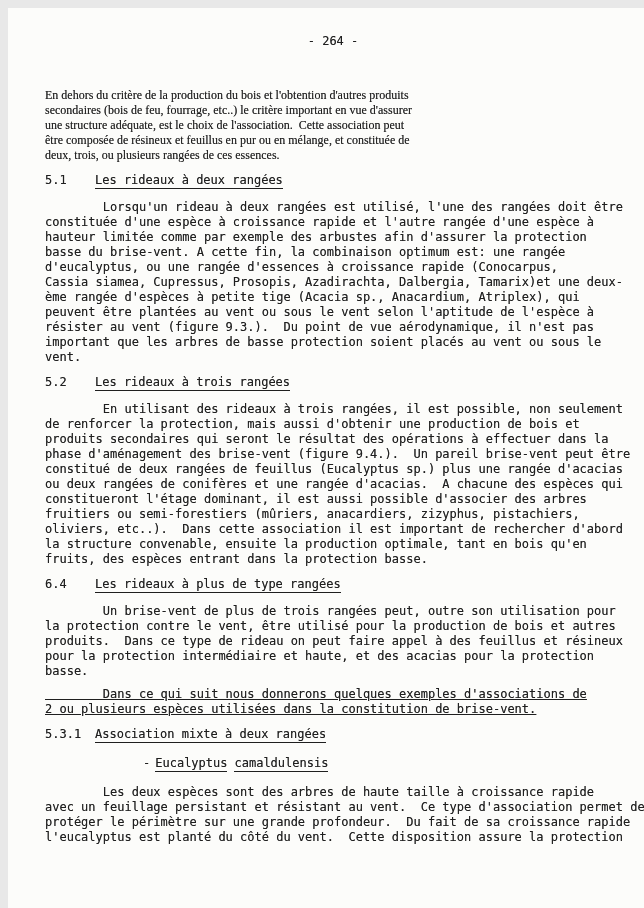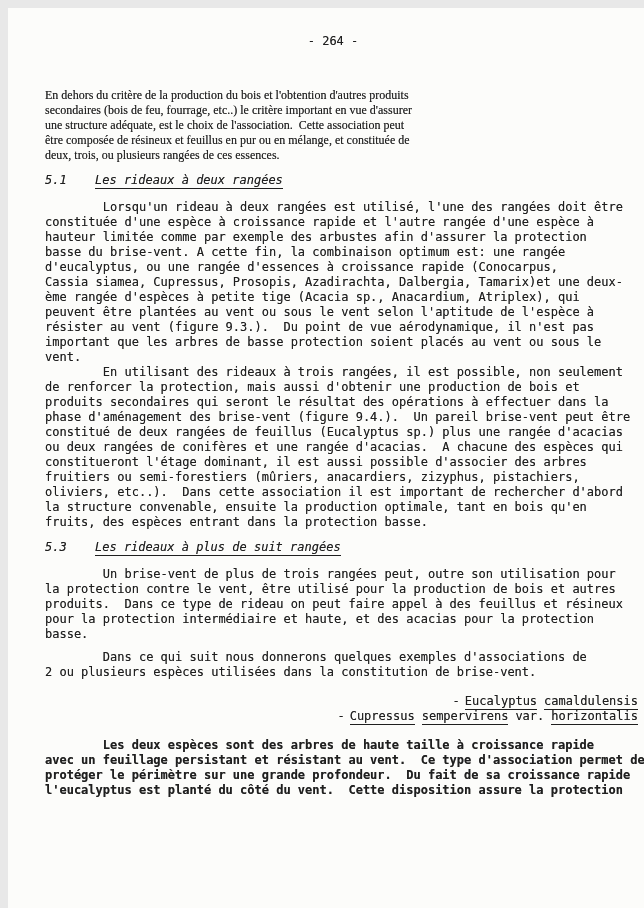--- a/index.html
+++ b/index.html
@@ -25,28 +25,27 @@
   .page-number {
     text-align: center;
     width: 576px;
     white-space: pre;
   }
   .para {
     white-space: pre;
     margin: 0;
   }
   .intro      { margin-top: 39px; font-family: Liberation Serif, serif; }
-  .after-gap  { margin-top: 8px;  }
+  .after-gap  { margin-top: 8px; text-decoration: underline;  }
   .bullets    { margin-top: 14px; }
-  .closing    { margin-top: 14px; font-weight: bold; }
+  .closing    { margin-top: 14px; }
   .heading {
     margin-top: 10px;
     margin-bottom: 12px;
     white-space: pre;
-    font-style: italic;
   }
   .hnum {
     display: inline-block;
     width: 50px;
   }
   .u, .htitle {
     border-bottom: 1.4px solid #1f1f1f;
     padding-bottom: 0.5px;
   }
   .subitem {
@@ -54,21 +53,20 @@
     margin-left: 53px;
     white-space: pre;
   }
   .inum {
     display: inline-block;
     width: 45px;
   }
   .species-row {
     margin-left: 98px;
     white-space: pre;
-    text-align: right;
   }
   .dash { margin-right: 5px; }
   .w    { margin-right: 7px; }
   .w:last-child { margin-right: 0; }
 </style>
 </head>
 <body>
 
 <div class="page">
 
@@ -87,49 +85,50 @@
 hauteur limitée comme par exemple des arbustes afin d'assurer la protection
 basse du brise-vent. A cette fin, la combinaison optimum est: une rangée
 d'eucalyptus, ou une rangée d'essences à croissance rapide (Conocarpus,
 Cassia siamea, Cupressus, Prosopis, Azadirachta, Dalbergia, Tamarix)et une deux-
 ème rangée d'espèces à petite tige (Acacia sp., Anacardium, Atriplex), qui
 peuvent être plantées au vent ou sous le vent selon l'aptitude de l'espèce à
 résister au vent (figure 9.3.).  Du point de vue aérodynamique, il n'est pas
 important que les arbres de basse protection soient placés au vent ou sous le
 vent.</div>
 
+  <div class="heading"><span class="hnum">5.2</span><span class="htitle">Les rideaux à trois rangées</span></div>
 
   <div class="para">        En utilisant des rideaux à trois rangées, il est possible, non seulement
 de renforcer la protection, mais aussi d'obtenir une production de bois et
 produits secondaires qui seront le résultat des opérations à effectuer dans la
 phase d'aménagement des brise-vent (figure 9.4.).  Un pareil brise-vent peut être
 constitué de deux rangées de feuillus (Eucalyptus sp.) plus une rangée d'acacias
 ou deux rangées de conifères et une rangée d'acacias.  A chacune des espèces qui
 constitueront l'étage dominant, il est aussi possible d'associer des arbres
 fruitiers ou semi-forestiers (mûriers, anacardiers, zizyphus, pistachiers,
 oliviers, etc..).  Dans cette association il est important de rechercher d'abord
 la structure convenable, ensuite la production optimale, tant en bois qu'en
 fruits, des espèces entrant dans la protection basse.</div>
 
-  <div class="heading"><span class="hnum">5.3</span><span class="htitle">Les rideaux à plus de suit rangées</span></div>
+  <div class="heading"><span class="hnum">6.4</span><span class="htitle">Les rideaux à plus de type rangées</span></div>
 
   <div class="para">        Un brise-vent de plus de trois rangées peut, outre son utilisation pour
 la protection contre le vent, être utilisé pour la production de bois et autres
 produits.  Dans ce type de rideau on peut faire appel à des feuillus et résineux
 pour la protection intermédiaire et haute, et des acacias pour la protection
 basse.</div>
 
   <div class="para after-gap">        Dans ce qui suit nous donnerons quelques exemples d'associations de
 2 ou plusieurs espèces utilisées dans la constitution de brise-vent.</div>
 
+  <div class="heading"><span class="hnum">5.3.1</span><span class="htitle">Association mixte à deux rangées</span></div>
 
 
   <div class="bullets">
     <div class="species-row"><span class="dash">-</span><span class="w u">Eucalyptus</span><span class="w u">camaldulensis</span></div>
-    <div class="species-row"><span class="dash">-</span><span class="w u">Cupressus</span><span class="w u">sempervirens</span><span class="w">var.</span><span class="w u">horizontalis</span></div>
   </div>
 
   <div class="para closing">        Les deux espèces sont des arbres de haute taille à croissance rapide
 avec un feuillage persistant et résistant au vent.  Ce type d'association permet de
 protéger le périmètre sur une grande profondeur.  Du fait de sa croissance rapide
 l'eucalyptus est planté du côté du vent.  Cette disposition assure la protection</div>
 
 </div>
 
 </body></html>

